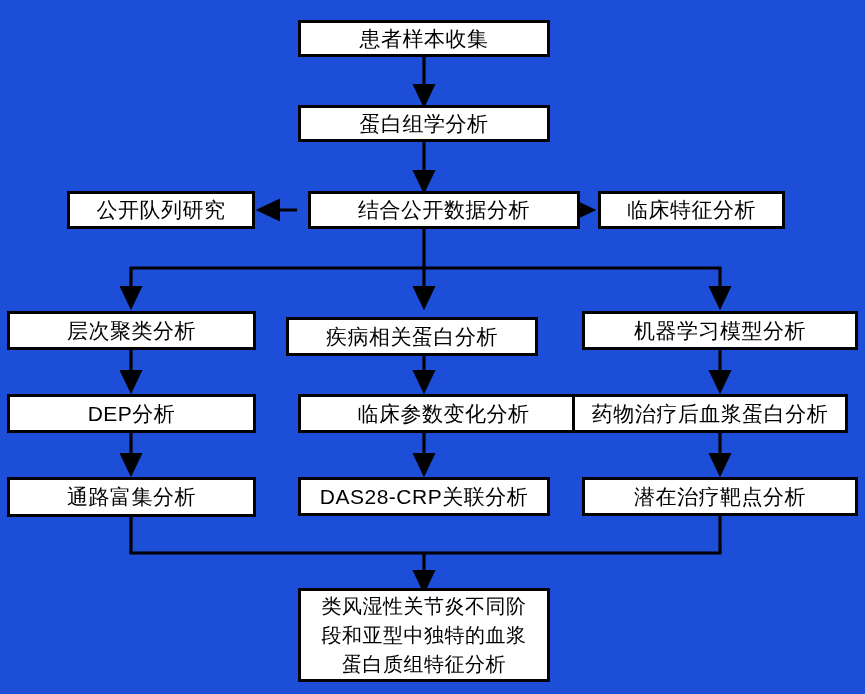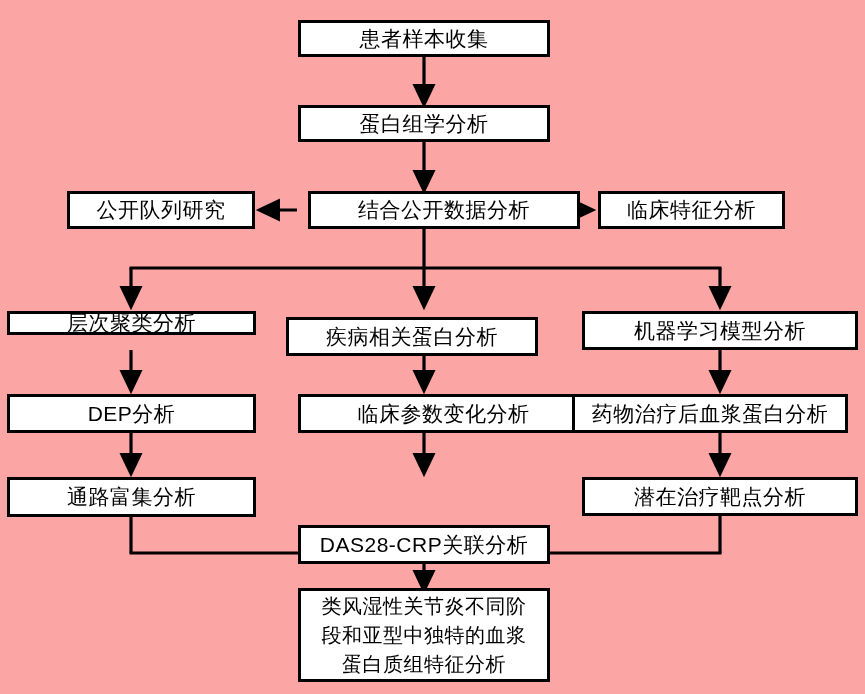--- a/index.html
+++ b/index.html
@@ -8,21 +8,21 @@
     padding: 0;
     background: #ffffff;
   }
   body {
     font-family: "Liberation Sans", "DejaVu Sans", sans-serif;
   }
   #canvas {
     position: relative;
     width: 865px;
     height: 694px;
-    background: #fca5a5;
+    background: #1d4ed8;
     overflow: hidden;
   }
   #edges {
     position: absolute;
     left: 0;
     top: 0;
     width: 865px;
     height: 694px;
     pointer-events: none;
   }
@@ -109,21 +109,21 @@
   </div>
 
   <div class="node" style="left:308px; top:191px; width:272px; height:38px;">
     <span>结合公开数据分析</span>
   </div>
 
   <div class="node" style="left:598px; top:191px; width:187px; height:38px;">
     <span>临床特征分析</span>
   </div>
 
-  <div class="node" style="left:7px; top:311px; width:249px; height:24px;">
+  <div class="node" style="left:7px; top:311px; width:249px; height:39px;">
     <span>层次聚类分析</span>
   </div>
 
   <div class="node" style="left:286px; top:311px; width:252px; height:39px;margin-top:6px;">
     <span>疾病相关蛋白分析</span>
   </div>
 
   <div class="node" style="left:582px; top:311px; width:276px; height:39px;">
     <span>机器学习模型分析</span>
   </div>
@@ -137,21 +137,21 @@
   </div>
 
   <div class="node" style="left:572px; top:394px; width:276px; height:39px;">
     <span>药物治疗后血浆蛋白分析</span>
   </div>
 
   <div class="node" style="left:7px; top:477px; width:249px; height:40px;justify-content:center;">
     <span>通路富集分析</span>
   </div>
 
-  <div class="node" style="left:298px; top:477px; width:252px; height:39px;margin-top:48px;">
+  <div class="node" style="left:298px; top:477px; width:252px; height:39px;">
     <span>DAS28-CRP关联分析</span>
   </div>
 
   <div class="node" style="left:582px; top:477px; width:276px; height:39px;">
     <span>潜在治疗靶点分析</span>
   </div>
 
   <div class="node multiline" style="left:298px; top:588px; width:252px; height:94px; flex-direction:column;">
     <span>类风湿性关节炎不同阶</span>
     <span>段和亚型中独特的血浆</span>

